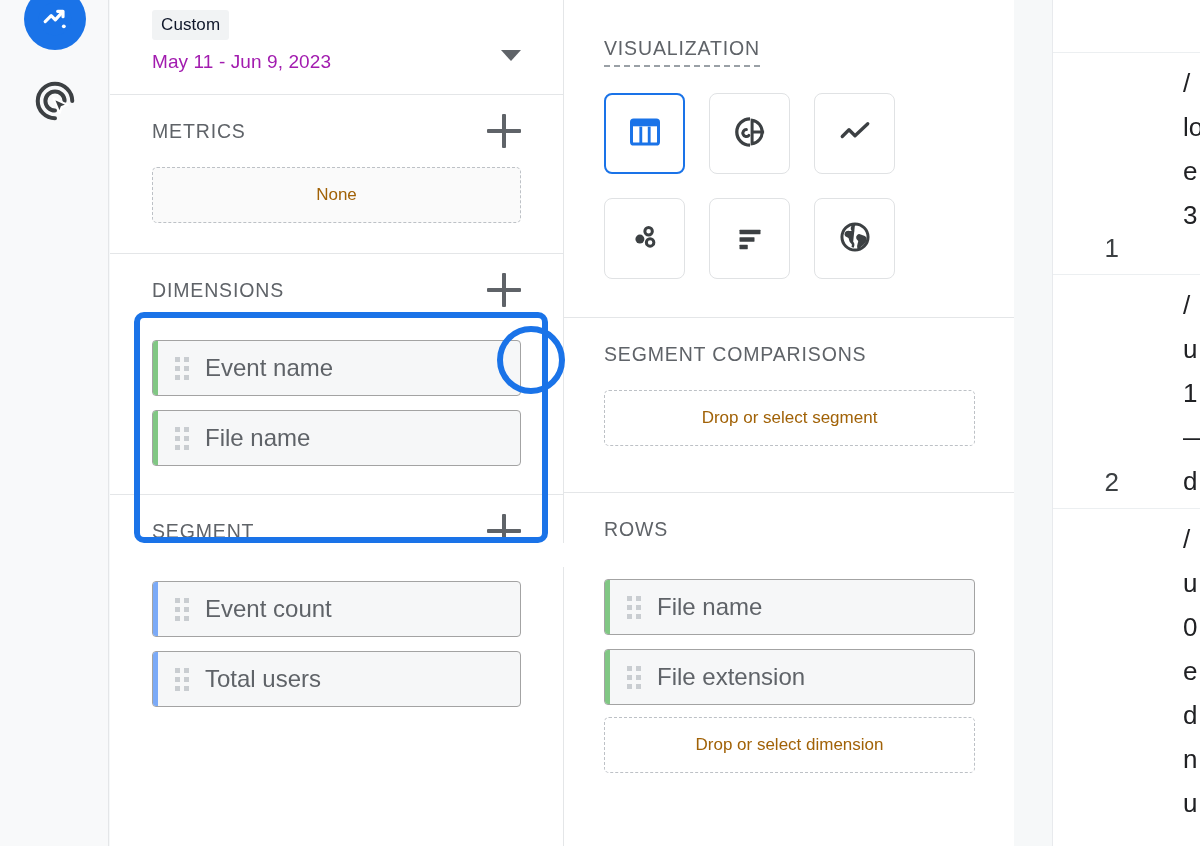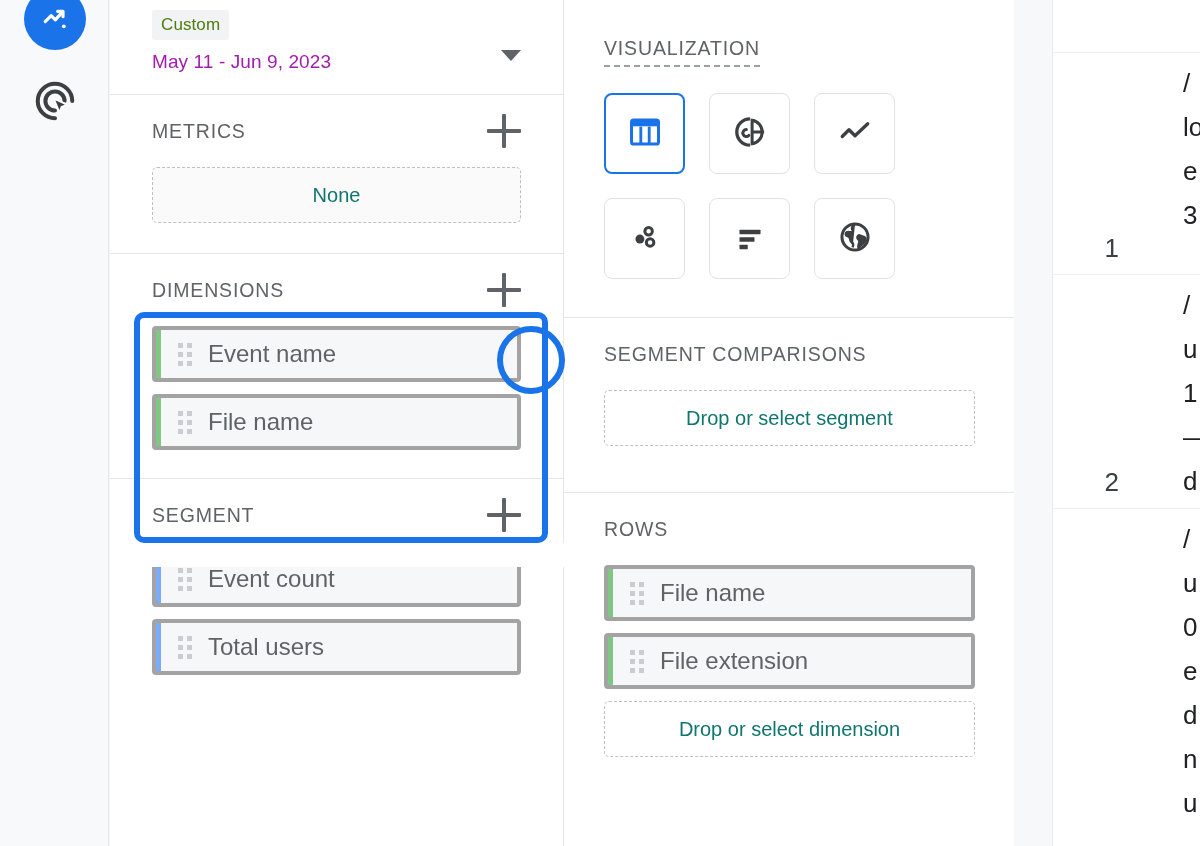--- a/index.html
+++ b/index.html
@@ -91,21 +91,21 @@
 
   
   .daterange {
     height: 95px;
     position: relative;
     padding-top: 10px;
   }
   .chip-custom {
     display: inline-block;
     background: #f1f3f4;
-    color: #4d7c0f;
+    color: #0f172a;
     font-size: 17px;
     line-height: 1;
     padding: 6px 9px 7px 9px;
     border-radius: 3px;
     letter-spacing: .1px;
   }
   .daterange-value {
     margin-top: 11px;
     font-size: 19px;
     color: #a21caf;
@@ -151,38 +151,39 @@
 
   
   .drop-target {
     border: 1.6px dashed #bdc1c6;
     border-radius: 5px;
     background: #fafafa;
     height: 56px;
     display: flex;
     align-items: center;
     justify-content: center;
-    font-size: 20px;
-    color: #0f766e;
+    font-size: 17px;
+    color: #a16207;
     box-sizing: border-box;
   }
   .drop-target.plain { background: #ffffff; }
 
   
   .chip {
     position: relative;
     height: 56px;
     background: #f6f7f8;
-    border: 4px solid #a3a3a3;
+    border: 1px solid #a3a3a3;
     border-radius: 4px;
     display: flex;
     align-items: center;
     box-sizing: border-box;
     margin-bottom: 12px;
     overflow: hidden;
+    margin-top: 14px;
   }
   .chip .accent {
     position: absolute;
     left: 0; top: 0; bottom: 0;
     width: 5px;
   }
   .chip.dim .accent { background: #81c784; }
   .chip.met .accent { background: #7baaf7; }
   .drag-dots {
     margin-left: 22px;

